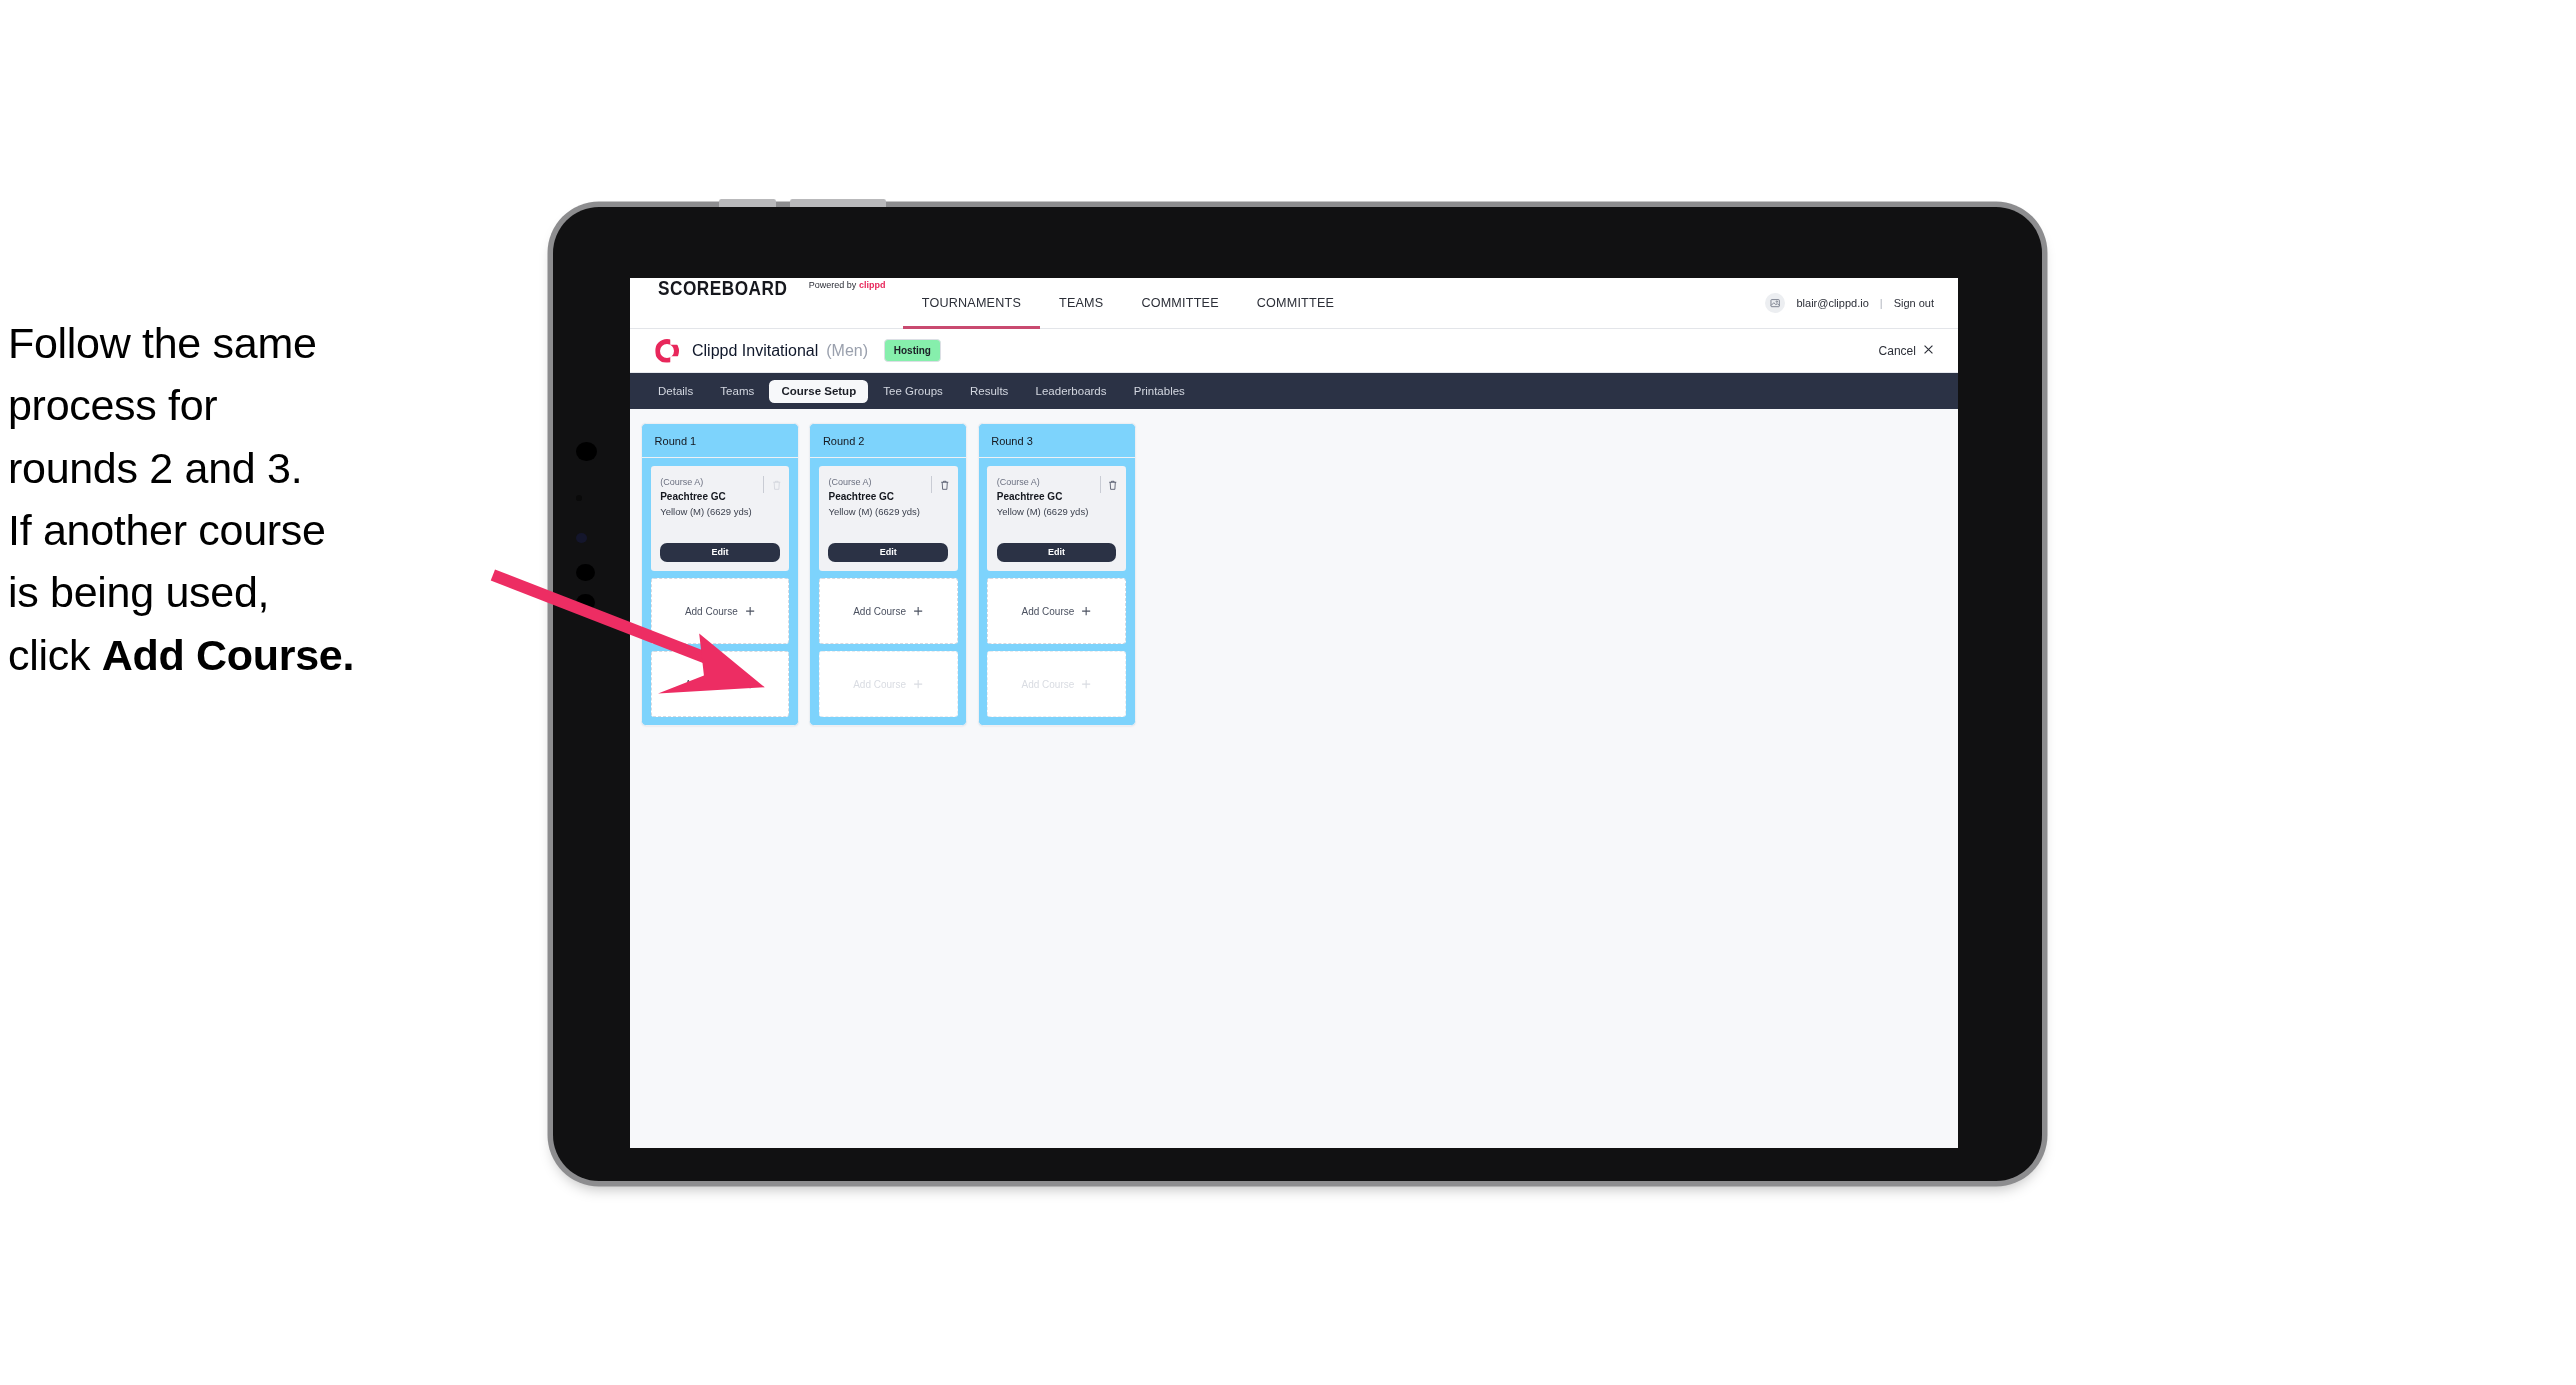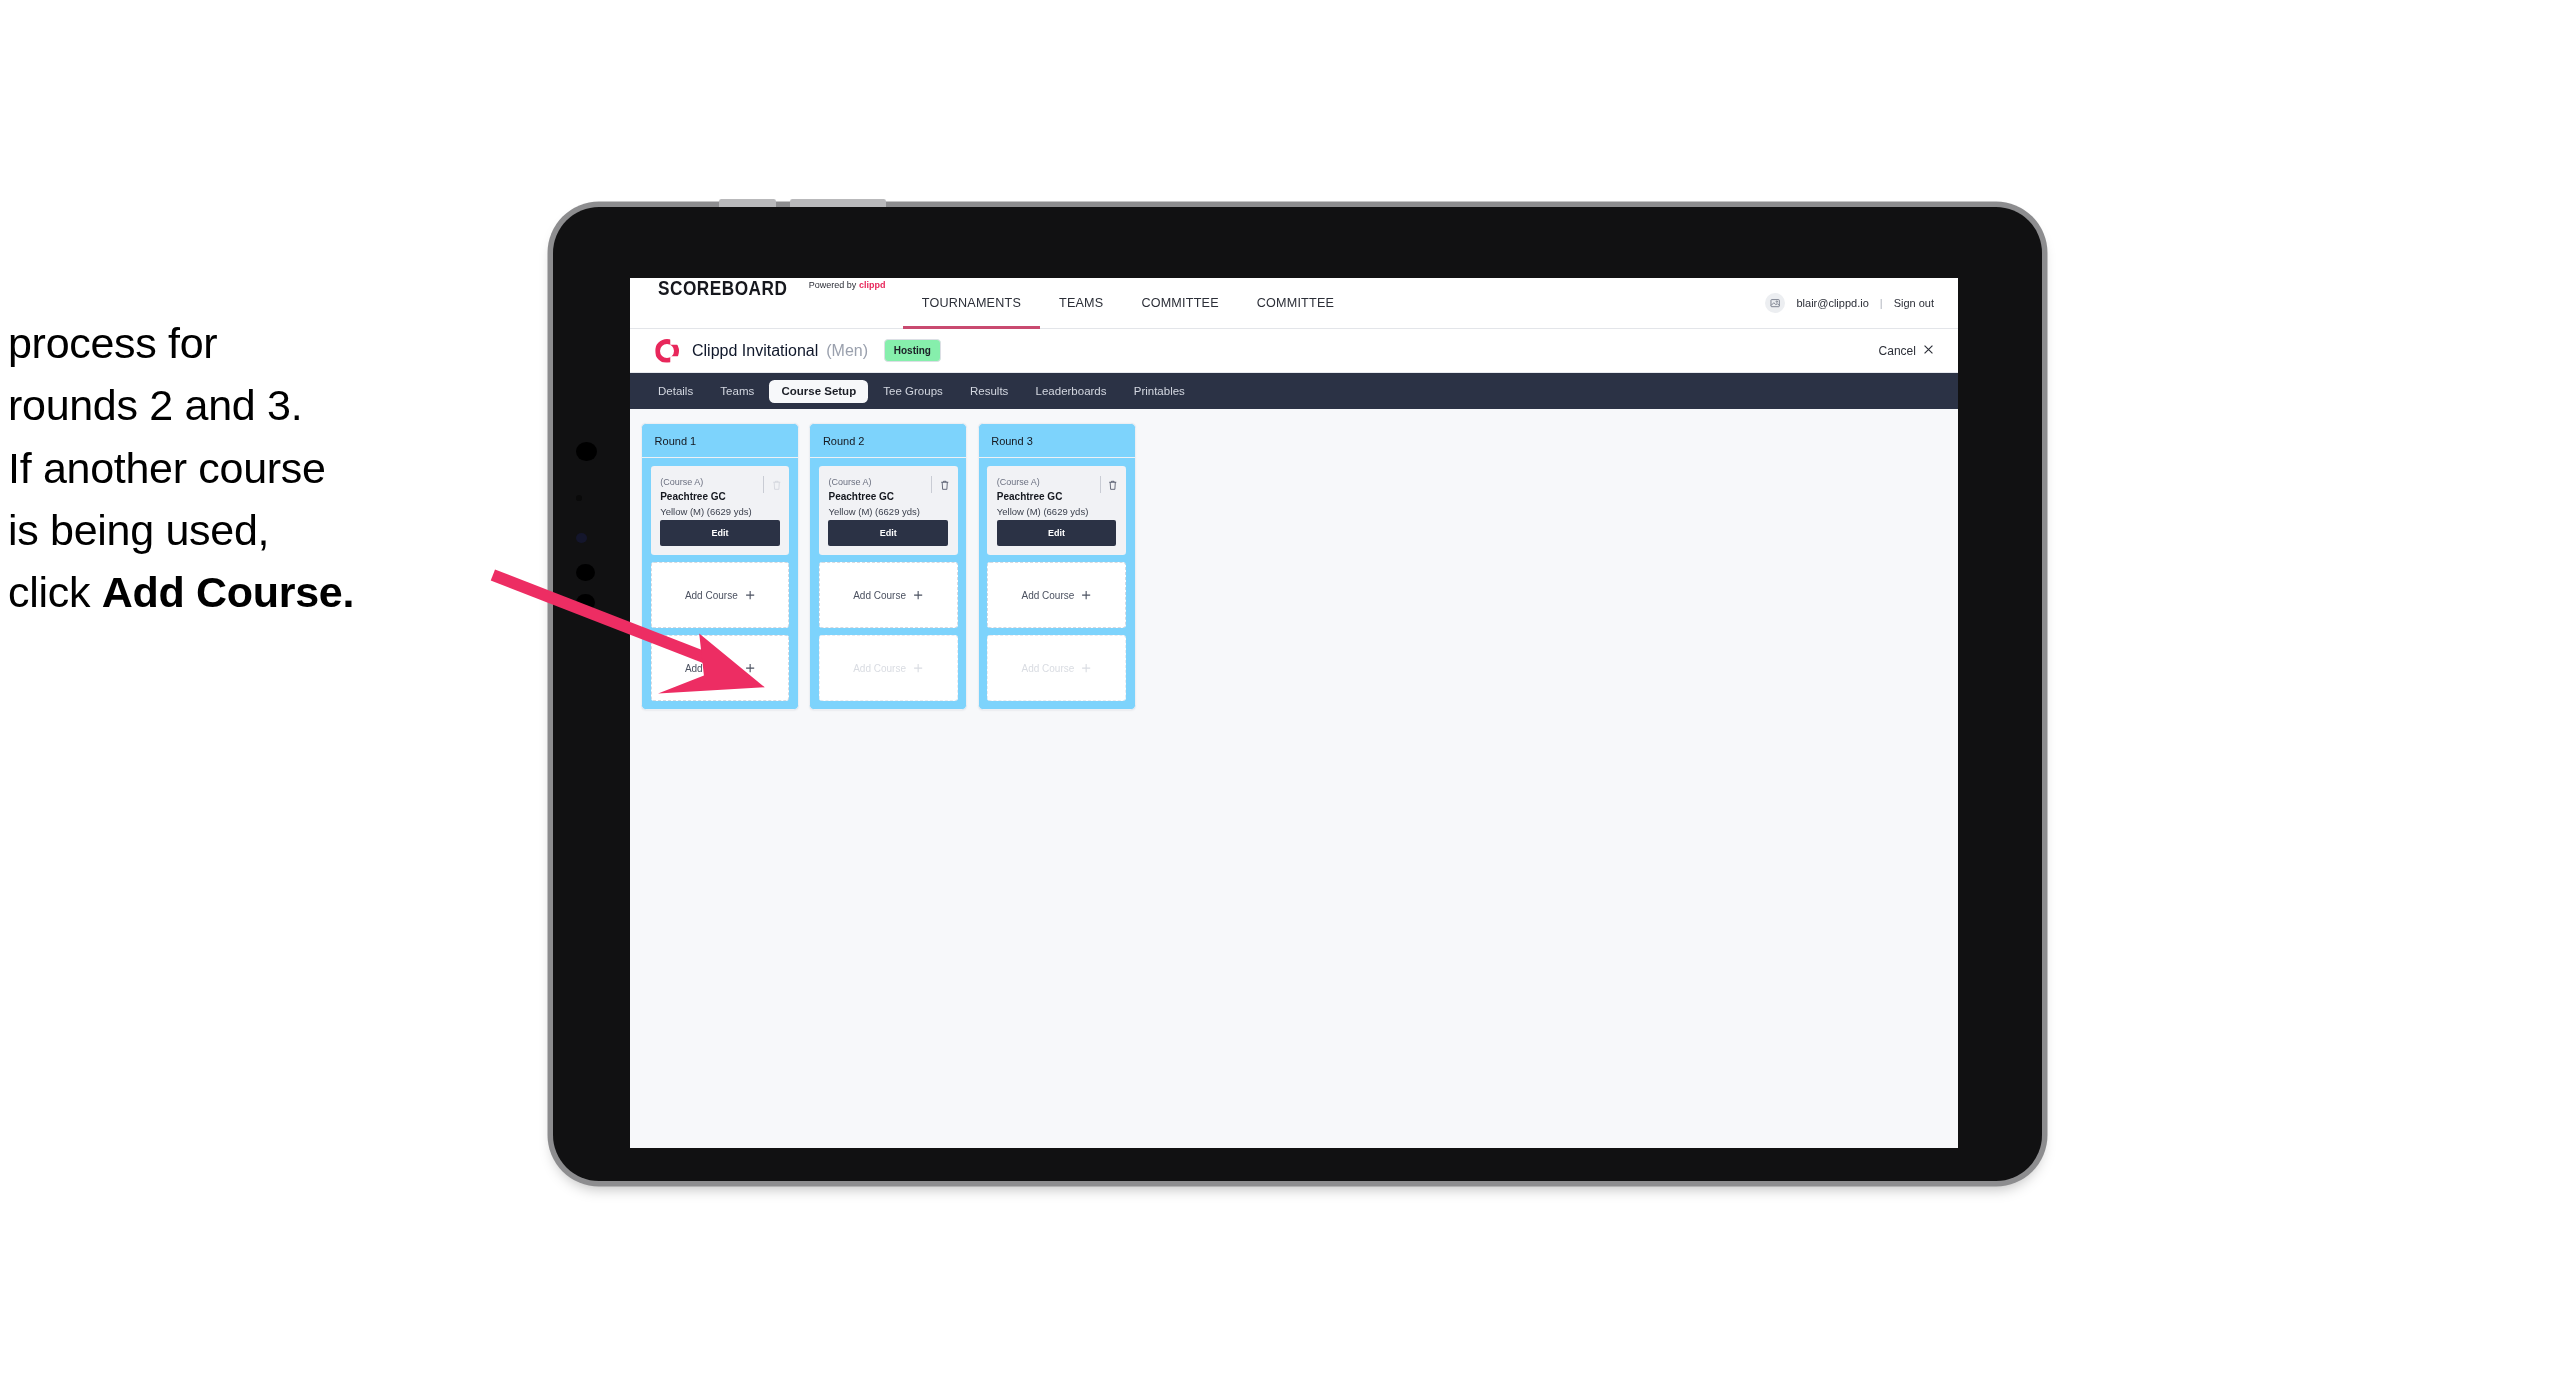--- a/index.html
+++ b/index.html
@@ -241,25 +241,25 @@
   .course-name  { font-size: 10px; font-weight: bold; color: #15181f; line-height: 1.55; }
   .course-tee   { font-size: 9.5px; color: #3c414e; line-height: 1.55; }
   .course-tools {
     position: absolute;
     top: 9.5px; right: 8px;
     display: flex; align-items: center; gap: 8px;
   }
   .vdiv { width: 0.8px; height: 17.4px; background: #c9ccd4; }
   .trash { cursor: pointer; line-height: 0; }
   .edit-btn {
-    margin-top: 0;
-    height: 26px;
+    margin-top: 23px;
+    height: 19px;
     background: #2b3245;
     color: #ffffff;
-    border-radius: 2px;
+    border-radius: 7px;
     font-size: 9px;
     font-weight: bold;
     display: flex; align-items: center; justify-content: center;
     cursor: pointer;
   }
 
   .add-course {
     margin-top: 7.1px;
     height: 66px;
     border: 0.8px dashed #d6d9e0;
@@ -274,20 +274,21 @@
   .add-course.faded { color: #d9dce2; border-color: #e9ebef; }
   .add-course.faded .plus-ico { stroke: #d9dce2; }
   .plus-ico { stroke: #4b5160; }
 </style>
 </head>
 <body>
 
 <div id="stage">
 
   <div class="caption">
+    <div>Follow the same</div>
     <div>process for</div>
     <div>rounds 2 and 3.</div>
     <div>If another course</div>
     <div>is being used,</div>
     <div><span>click </span><span class="bold">Add Course.</span></div>
   </div>
 
   <div class="tablet">
     <div class="tablet-btn btn-a"></div>
     <div class="tablet-btn btn-b"></div>

